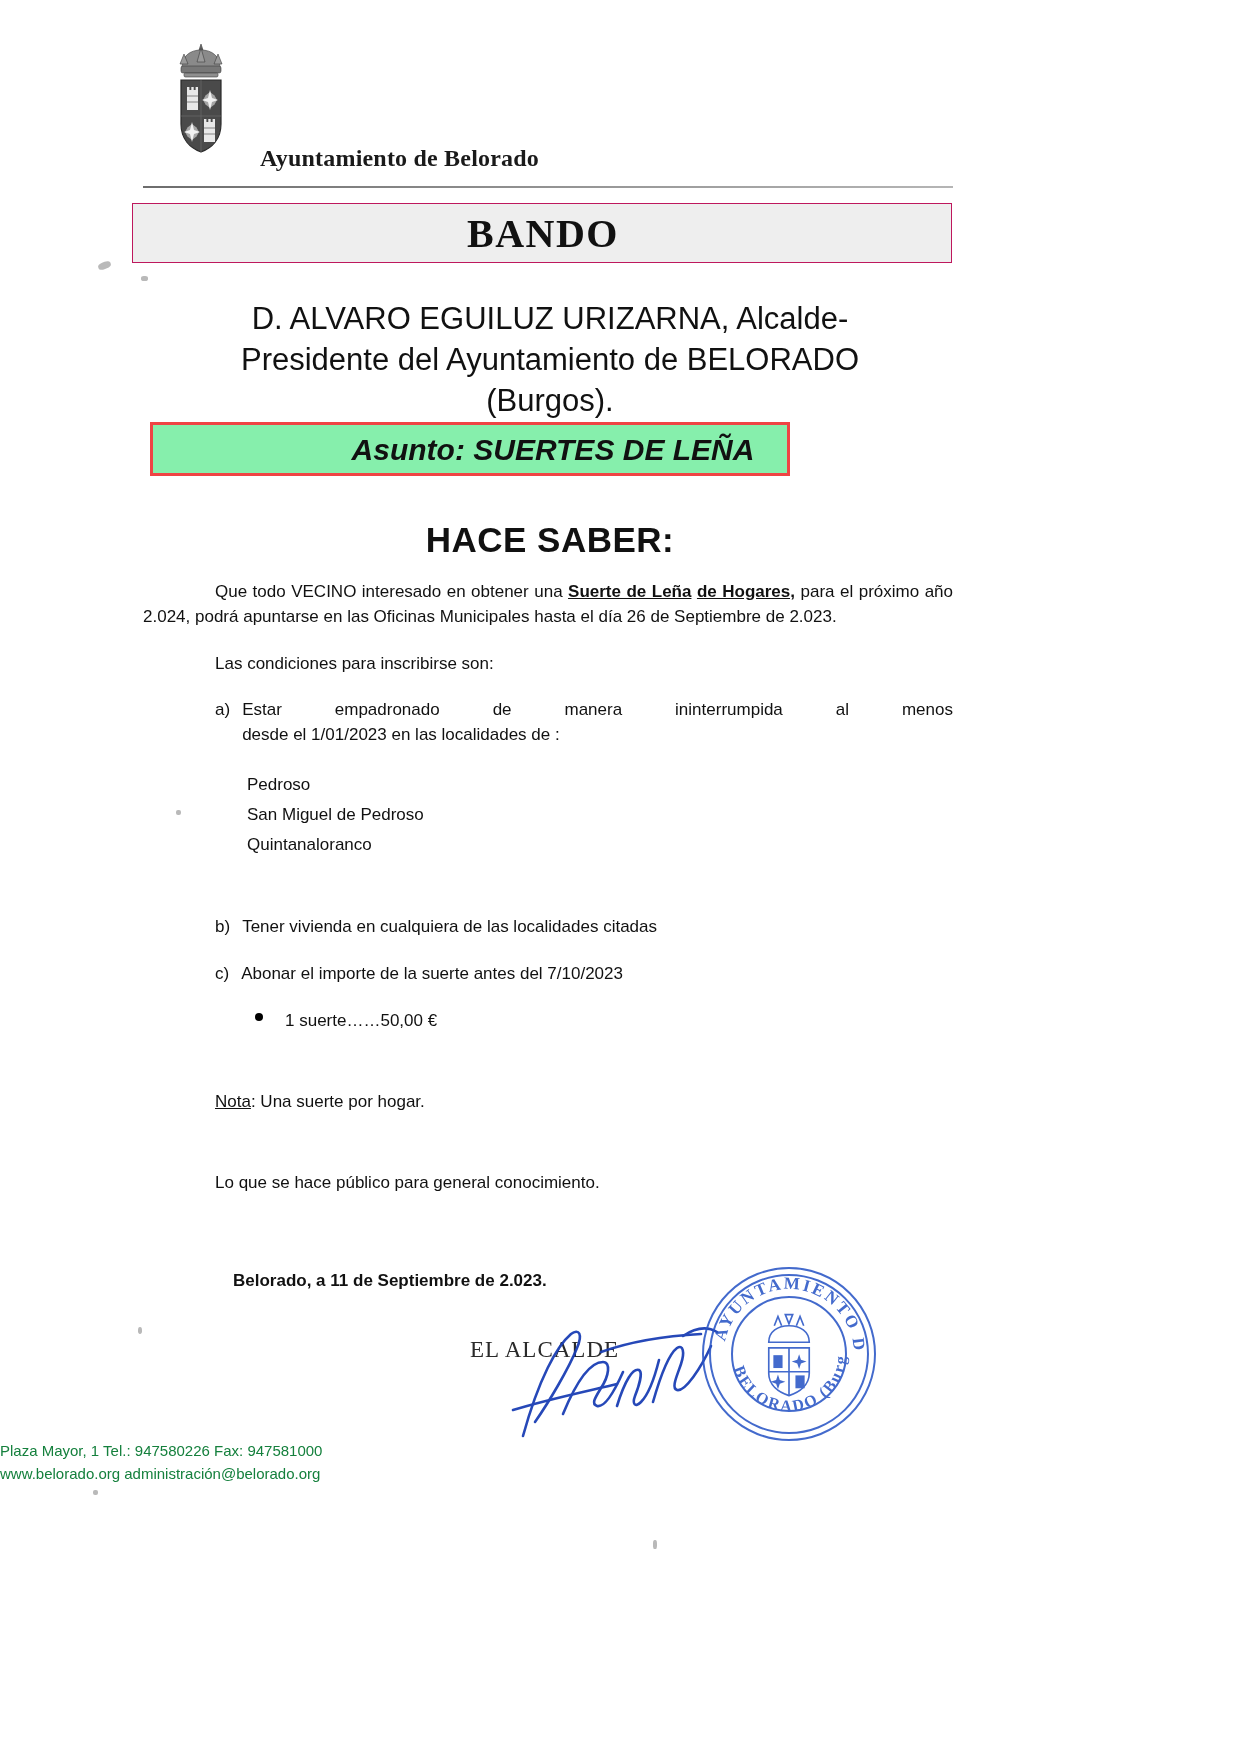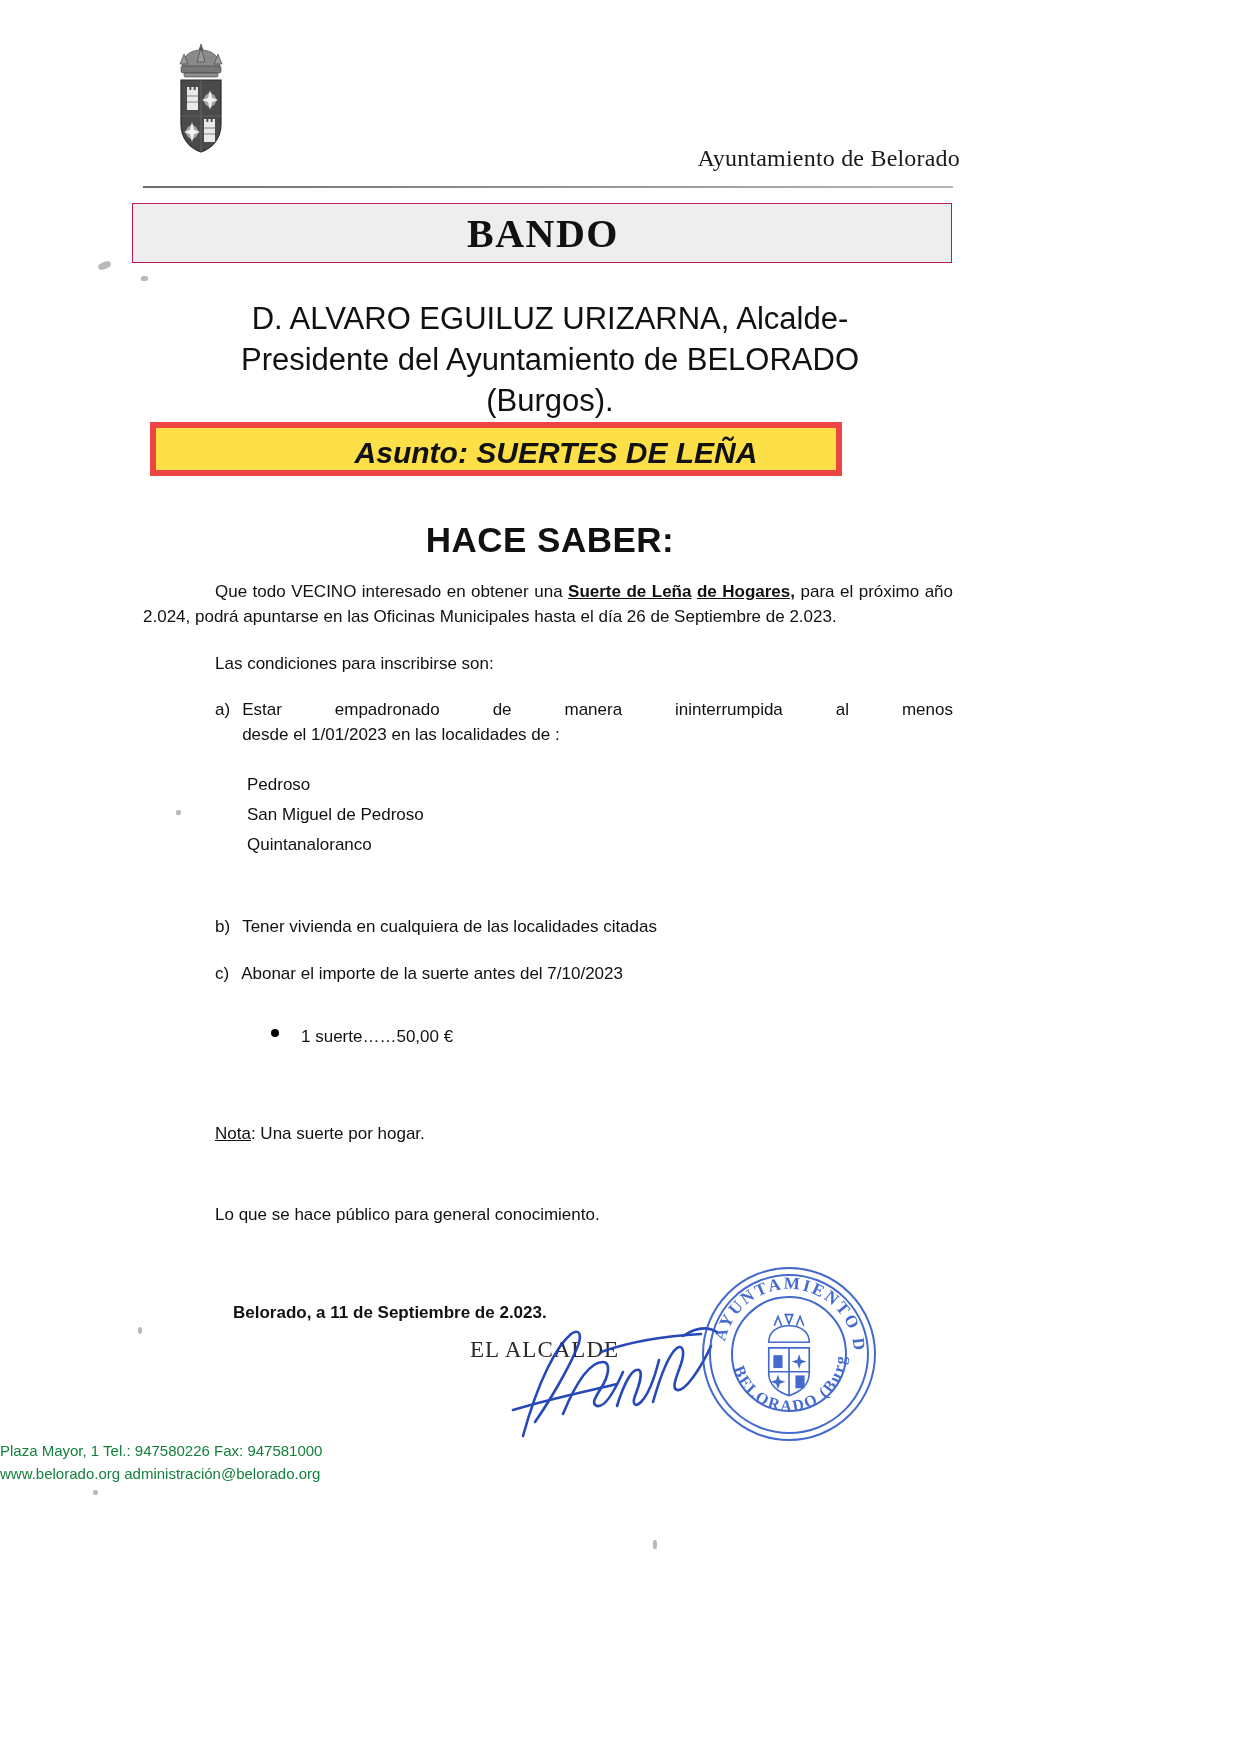--- a/index.html
+++ b/index.html
@@ -25,23 +25,23 @@
     left: 168px;
     top: 38px;
     width: 66px;
     height: 116px;
   }
   .org-title {
     position: absolute;
     left: 260px;
     top: 145px;
     width: 700px;
-    text-align: right;
+    text-align: left;
     font-family: "Liberation Serif", serif;
-    font-weight: normal;
+    font-weight: bold;
     font-size: 24px;
     letter-spacing: 0.2px;
     color: #1a1a1a;
   }
   .header-rule {
     position: absolute;
     left: 143px;
     top: 186px;
     width: 810px;
     height: 2px;
@@ -82,25 +82,25 @@
     font-size: 31px;
     line-height: 1.33;
     color: #111111;
   }
 
   
   .asunto-box {
     position: absolute;
     left: 150px;
     top: 422px;
-    width: 692px;
+    width: 640px;
     height: 54px;
-    border: 6px solid #ef4444;
+    border: 3px solid #ef4444;
     box-sizing: border-box;
-    background: #fde047;
+    background: #86efac;
   }
   .asunto-text {
     position: absolute;
     left: 0;
     top: 8px;
     width: 800px;
     text-align: center;
     font-size: 30px;
     font-weight: bold;
     font-style: italic;
@@ -156,21 +156,21 @@
   .lettered .content { flex: 1 1 auto; text-align: justify; }
   .lettered .content .l2 { text-align: left; }
 
   .locality {
     margin: 0;
     padding-left: 104px;
     line-height: 1.75;
   }
 
   .bullet-row {
-    margin: 16px;
+    margin: 0;
     padding-left: 112px;
     display: flex;
     align-items: baseline;
     gap: 22px;
   }
   .dot {
     width: 8px;
     height: 8px;
     background: #000;
     border-radius: 50%;

